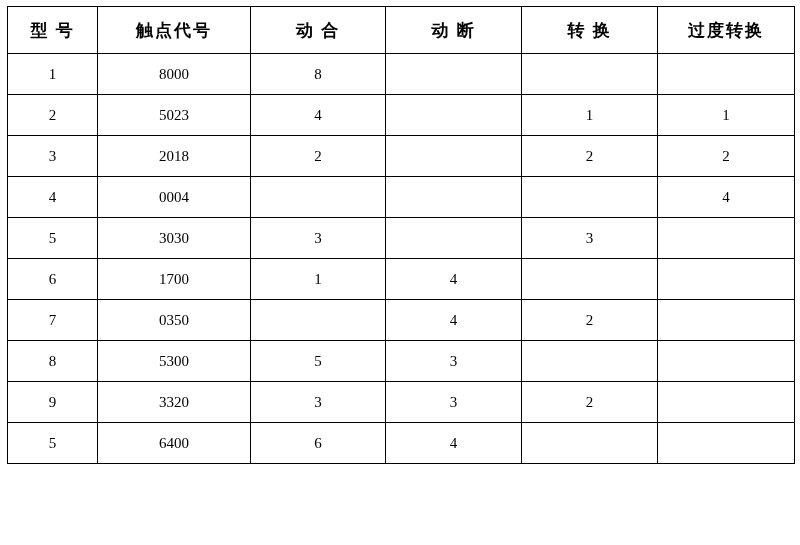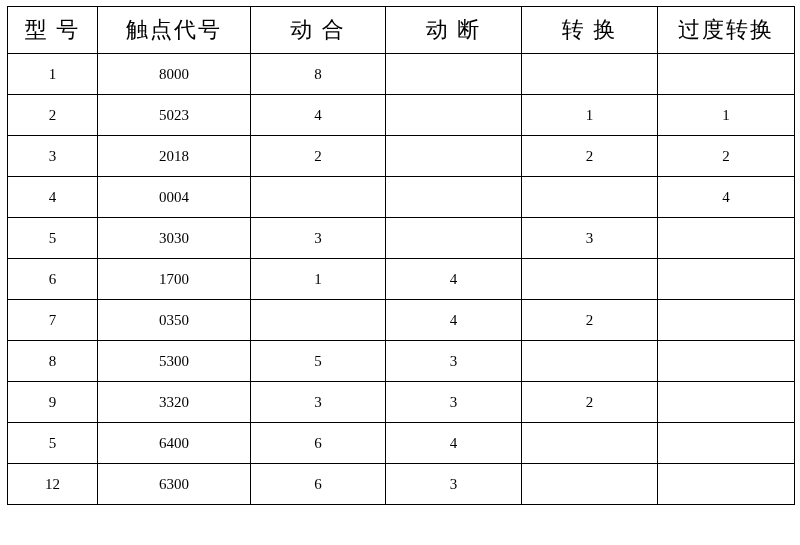--- a/index.html
+++ b/index.html
@@ -29,22 +29,22 @@
   table.spec-table td,
   table.spec-table th {
     border: 1px solid #000000;
     text-align: center;
     vertical-align: middle;
     padding: 0;
     font-weight: normal;
   }
   table.spec-table thead th {
     height: 46px;
-    font-size: 22px;
-    font-weight: normal;
+    font-size: 17px;
+    font-weight: bold;
     letter-spacing: 2px;
   }
   table.spec-table tbody td {
     height: 40px;
     font-size: 15px;
   }
   col.c0 { width: 90px; }
   col.c1 { width: 153px; }
   col.c2 { width: 135px; }
   col.c3 { width: 136px; }
@@ -148,23 +148,15 @@
         <td></td>
       </tr>
       <tr>
         <td>5</td>
         <td>6400</td>
         <td>6</td>
         <td>4</td>
         <td></td>
         <td></td>
       </tr>
-      <tr>
-        <td>12</td>
-        <td>6300</td>
-        <td>6</td>
-        <td>3</td>
-        <td></td>
-        <td></td>
-      </tr>
     </tbody>
   </table>
 </div>
 
 </body></html>

